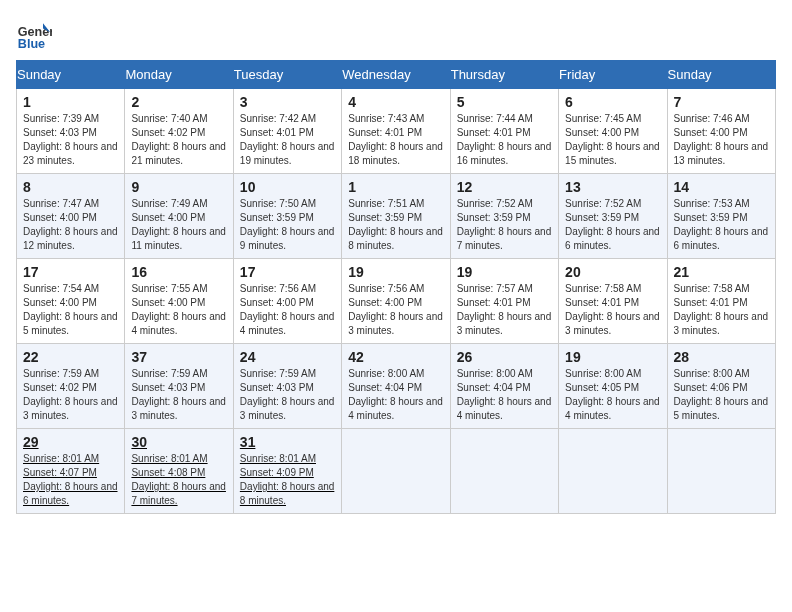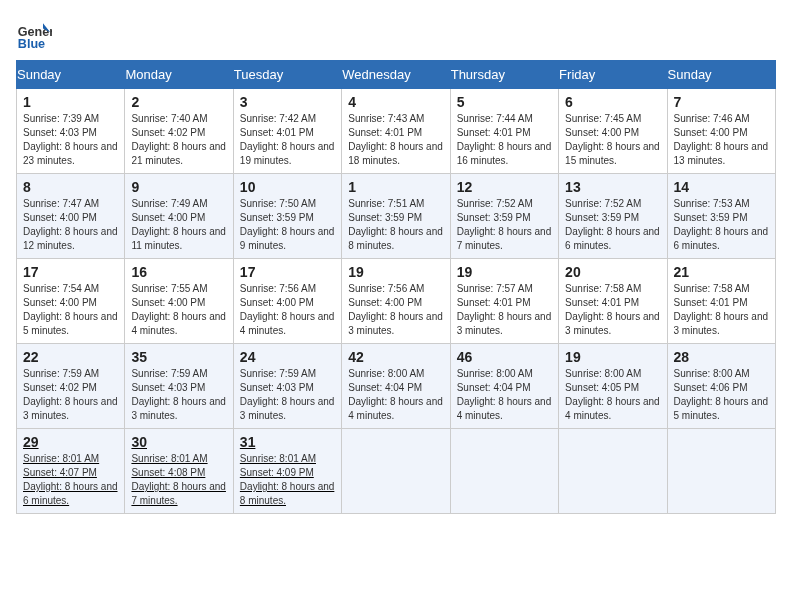--- a/index.html
+++ b/index.html
@@ -213,33 +213,33 @@
           <span class="day-num">21</span>
           <div class="day-info">Sunrise: 7:58 AM<br>Sunset: 4:01 PM<br>Daylight: 8 hours and 3 minutes.</div>
         </td>
       </tr>
       <tr>
         <td>
           <span class="day-num">22</span>
           <div class="day-info">Sunrise: 7:59 AM<br>Sunset: 4:02 PM<br>Daylight: 8 hours and 3 minutes.</div>
         </td>
         <td>
-          <span class="day-num">35</span>
+          <span class="day-num">37</span>
           <div class="day-info">Sunrise: 7:59 AM<br>Sunset: 4:03 PM<br>Daylight: 8 hours and 3 minutes.</div>
         </td>
         <td>
           <span class="day-num">24</span>
           <div class="day-info">Sunrise: 7:59 AM<br>Sunset: 4:03 PM<br>Daylight: 8 hours and 3 minutes.</div>
         </td>
         <td>
           <span class="day-num">42</span>
           <div class="day-info">Sunrise: 8:00 AM<br>Sunset: 4:04 PM<br>Daylight: 8 hours and 4 minutes.</div>
         </td>
         <td>
-          <span class="day-num">46</span>
+          <span class="day-num">26</span>
           <div class="day-info">Sunrise: 8:00 AM<br>Sunset: 4:04 PM<br>Daylight: 8 hours and 4 minutes.</div>
         </td>
         <td>
           <span class="day-num">19</span>
           <div class="day-info">Sunrise: 8:00 AM<br>Sunset: 4:05 PM<br>Daylight: 8 hours and 4 minutes.</div>
         </td>
         <td>
           <span class="day-num">28</span>
           <div class="day-info">Sunrise: 8:00 AM<br>Sunset: 4:06 PM<br>Daylight: 8 hours and 5 minutes.</div>
         </td>

